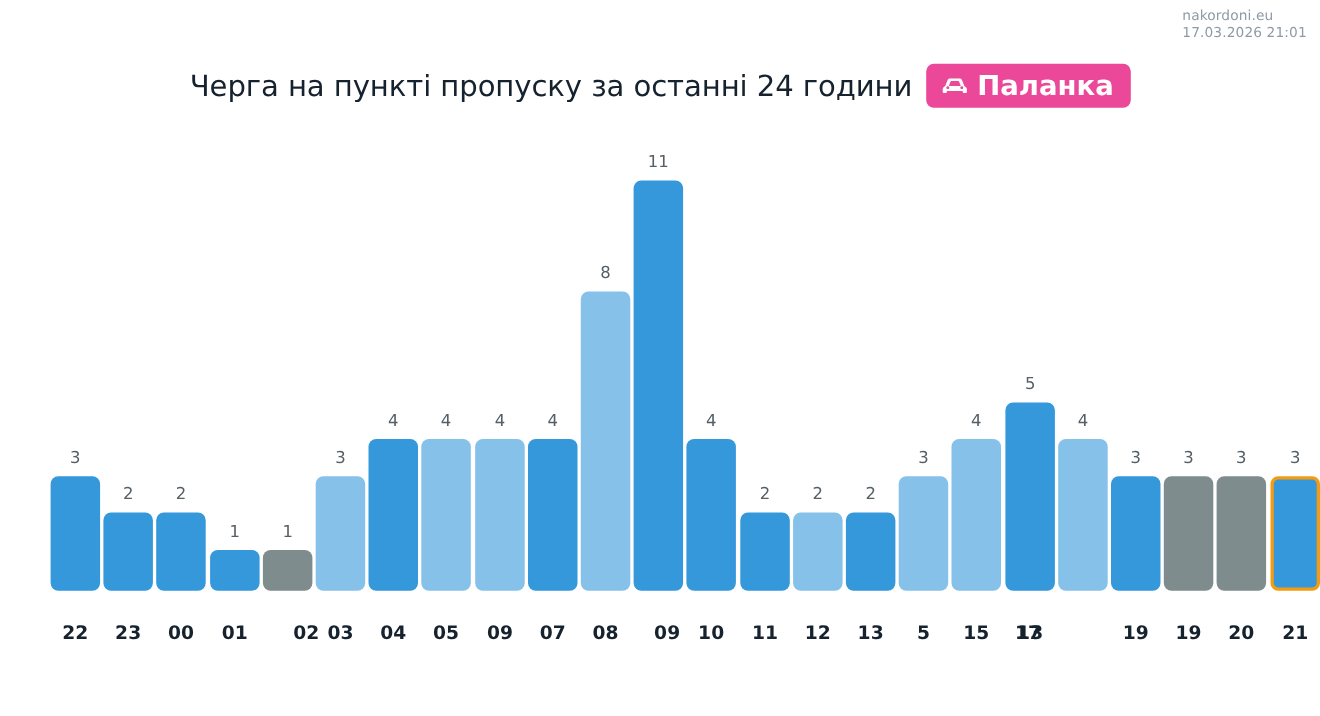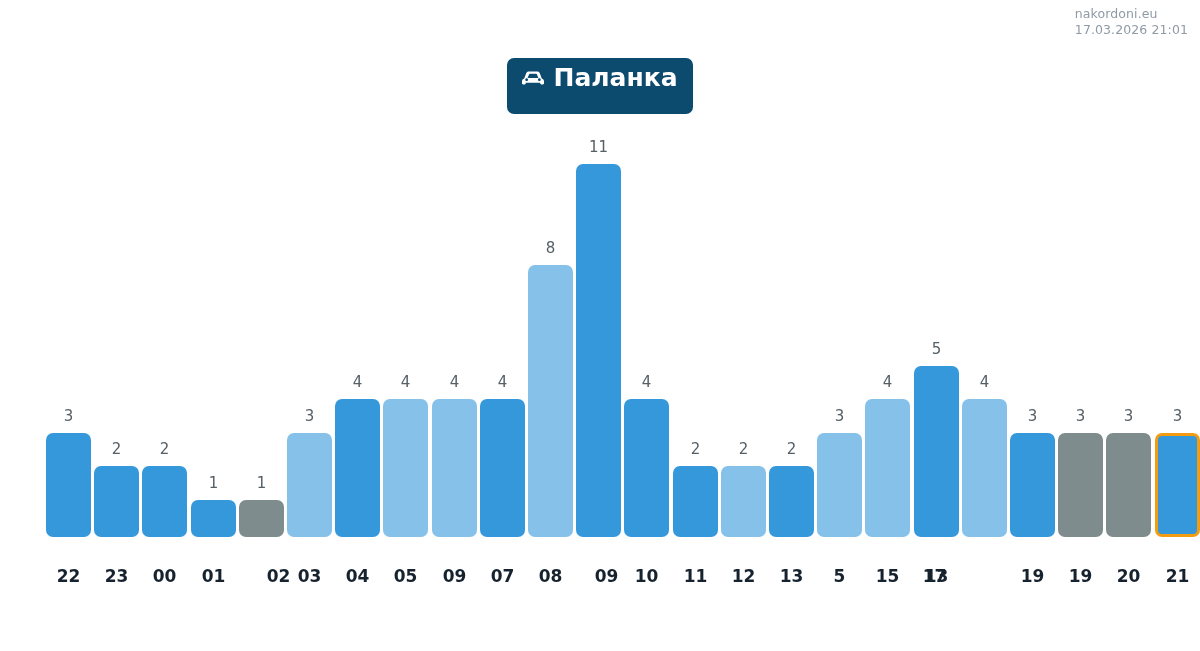--- a/index.html
+++ b/index.html
@@ -49,24 +49,24 @@
     font-size: 26.5px;
     color: #16222e;
     font-weight: 400;
     white-space: nowrap;
     letter-spacing: -0.1px;
   }
   #crossing-badge {
     display: inline-flex;
     align-items: center;
     gap: 7px;
-    background: #0c4a6e;
+    background: #ec4899;
     color: #ffffff;
     border-radius: 7px;
-    padding: 7px 15px 24px 13px;
+    padding: 7px 15px 8px 13px;
     font-size: 25px;
     font-weight: 700;
     line-height: 1;
     white-space: nowrap;
   }
   #crossing-badge svg { display: block; }
 
   
   #plot {
     position: absolute;
@@ -125,20 +125,21 @@
 </style>
 </head>
 <body>
 
 <div id="watermark">
   <div class="site">nakordoni.eu</div>
   <div class="stamp">17.03.2026 21:01</div>
 </div>
 
 <div id="title-row">
+  <div id="chart-title">Черга на пункті пропуску за останні 24 години</div>
   <div id="crossing-badge">
     <span>
       <svg width="26" height="18" viewBox="0 0 26 18" aria-hidden="true">
         <path d="M4.2 9.4 L6.3 4.1 C6.7 3.0 7.6 2.4 8.8 2.4 L17.2 2.4 C18.4 2.4 19.3 3.0 19.7 4.1 L21.8 9.4 C23.1 9.8 24.0 10.9 24.0 12.3 L24.0 14.3 C24.0 15.0 23.5 15.5 22.8 15.5 L21.4 15.5 C20.7 15.5 20.2 15.0 20.2 14.3 L20.2 13.7 L5.8 13.7 L5.8 14.3 C5.8 15.0 5.3 15.5 4.6 15.5 L3.2 15.5 C2.5 15.5 2.0 15.0 2.0 14.3 L2.0 12.3 C2.0 10.9 2.9 9.8 4.2 9.4 Z M7.6 9.1 L18.4 9.1 L16.9 5.2 C16.8 4.9 16.5 4.7 16.2 4.7 L9.8 4.7 C9.5 4.7 9.2 4.9 9.1 5.2 Z M6.6 12.0 C7.4 12.0 8.0 11.4 8.0 10.7 C8.0 9.9 7.4 9.3 6.6 9.3 C5.9 9.3 5.3 9.9 5.3 10.7 C5.3 11.4 5.9 12.0 6.6 12.0 Z M19.4 12.0 C20.1 12.0 20.7 11.4 20.7 10.7 C20.7 9.9 20.1 9.3 19.4 9.3 C18.6 9.3 18.0 9.9 18.0 10.7 C18.0 11.4 18.6 12.0 19.4 12.0 Z" fill="#ffffff"></path>
       </svg>
     </span>
     <span>Паланка</span>
   </div>
 </div>
 

